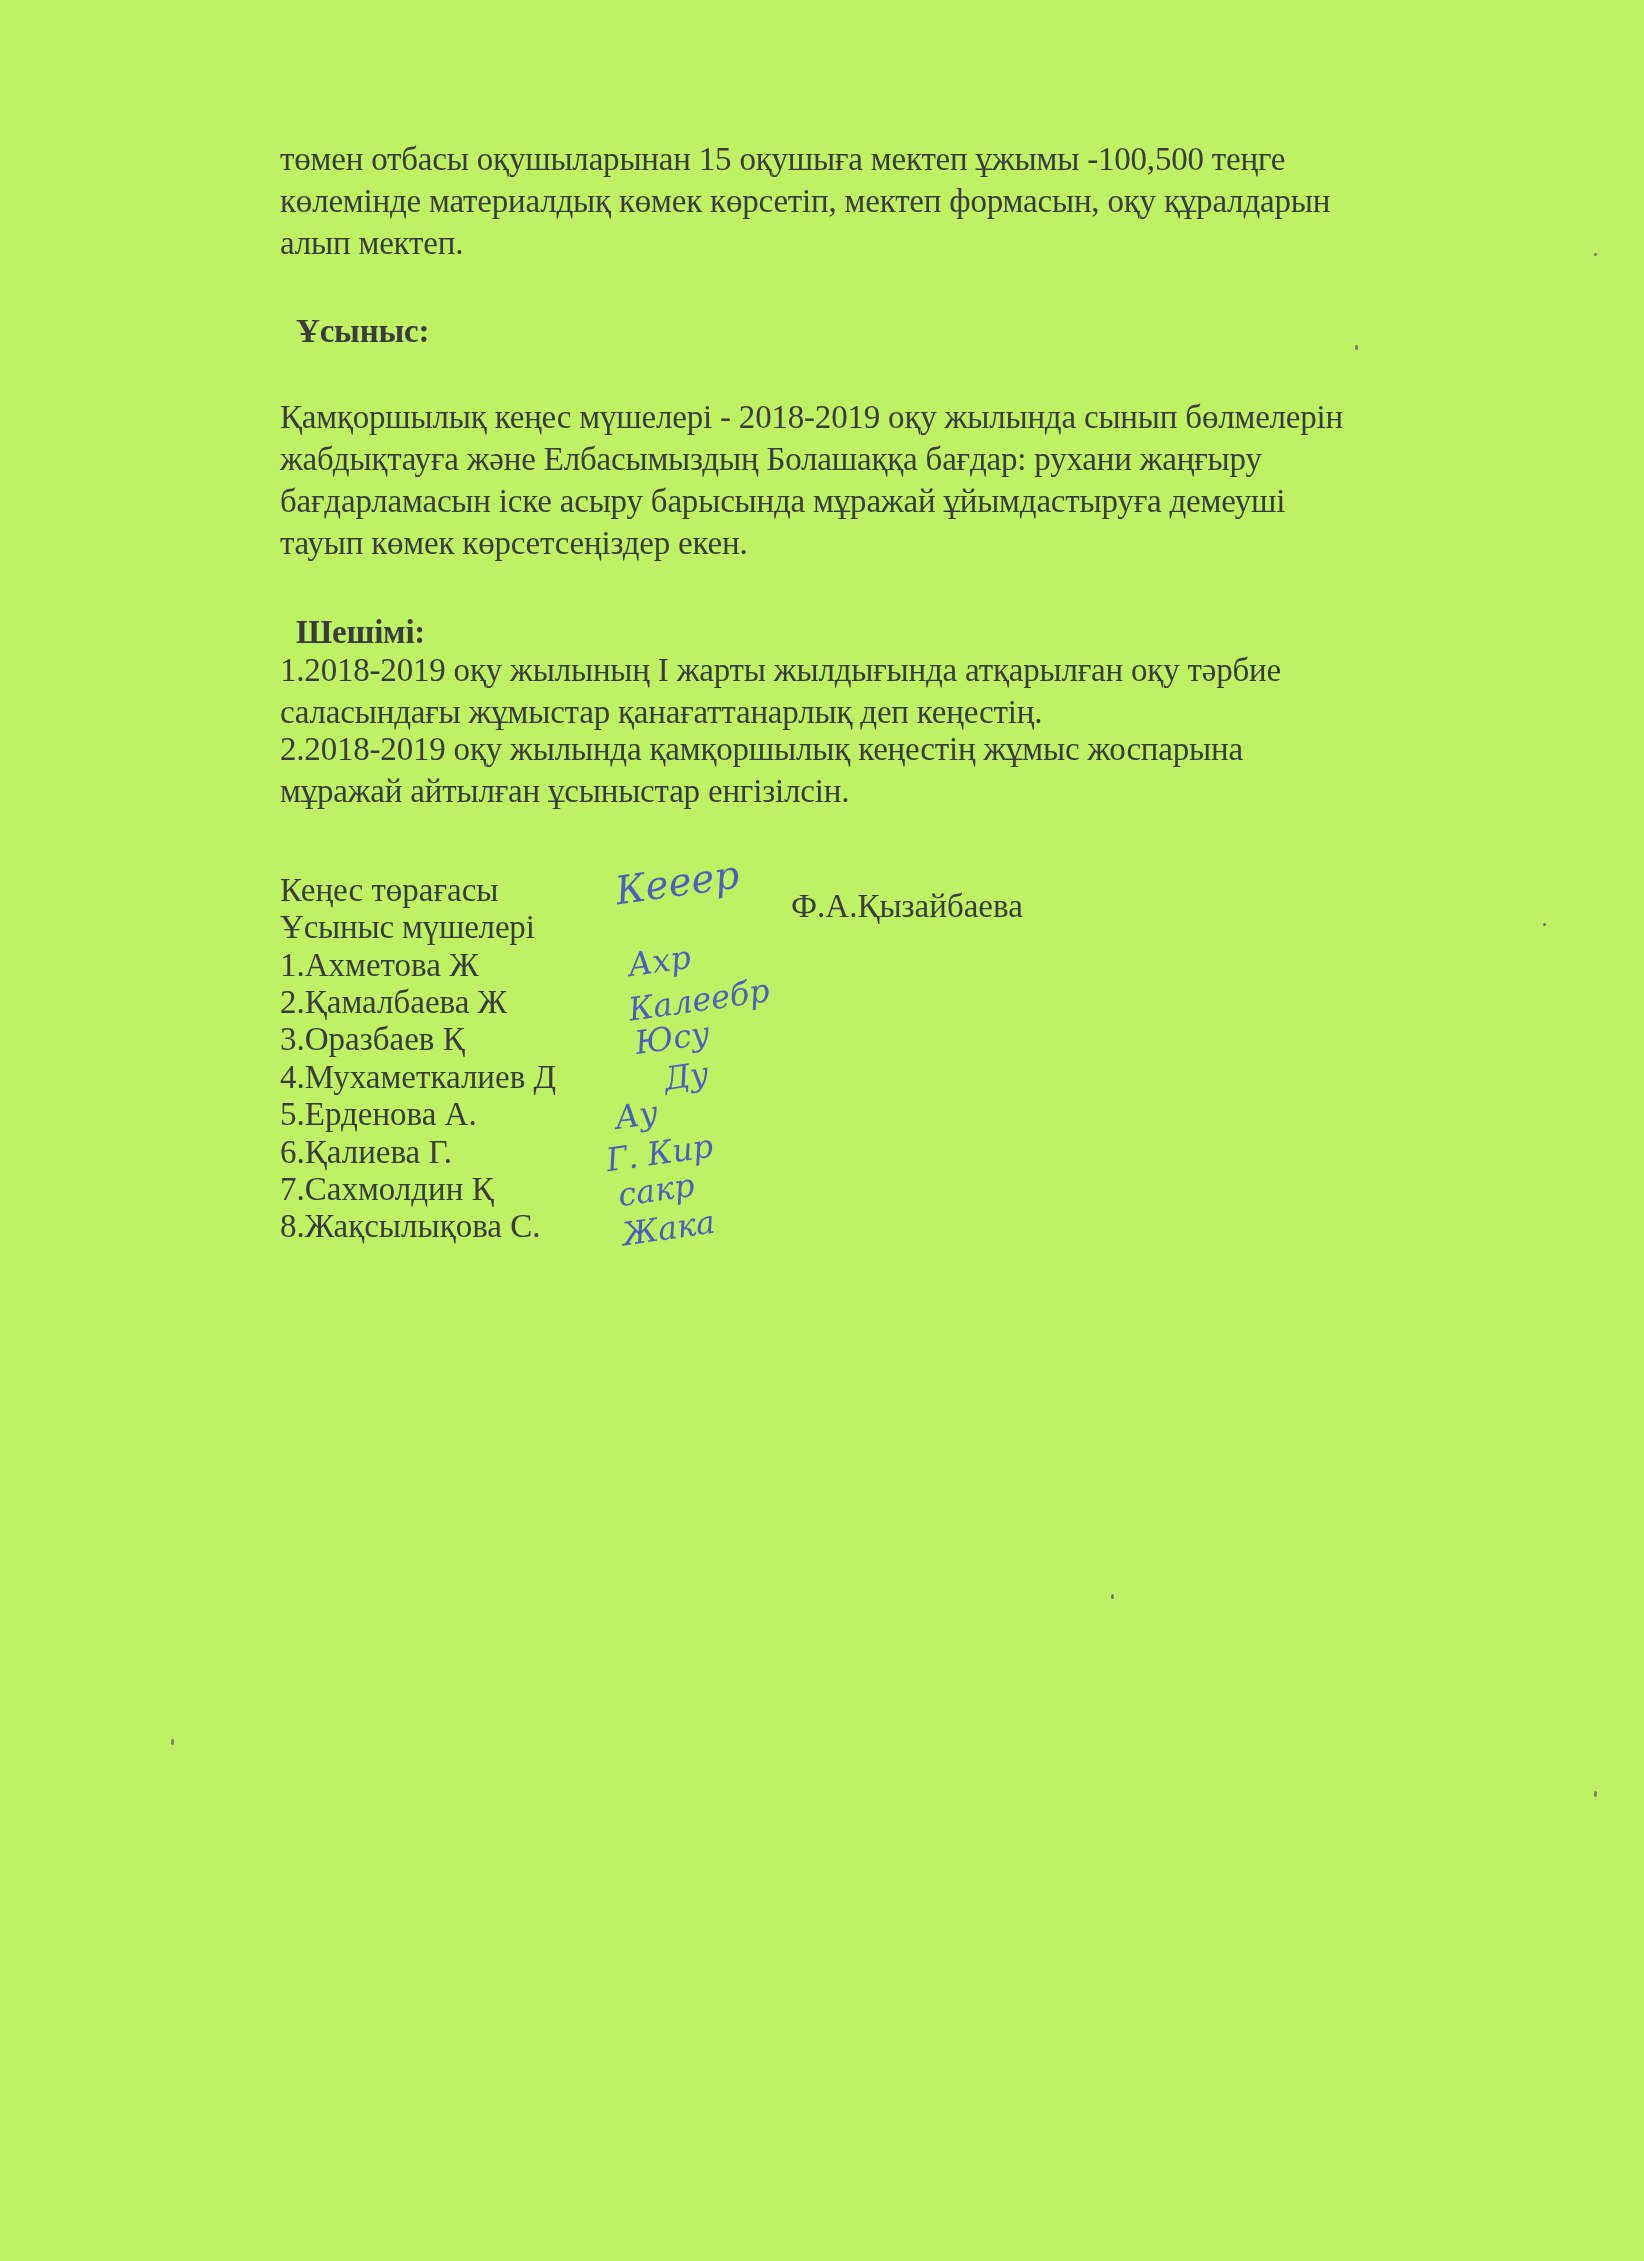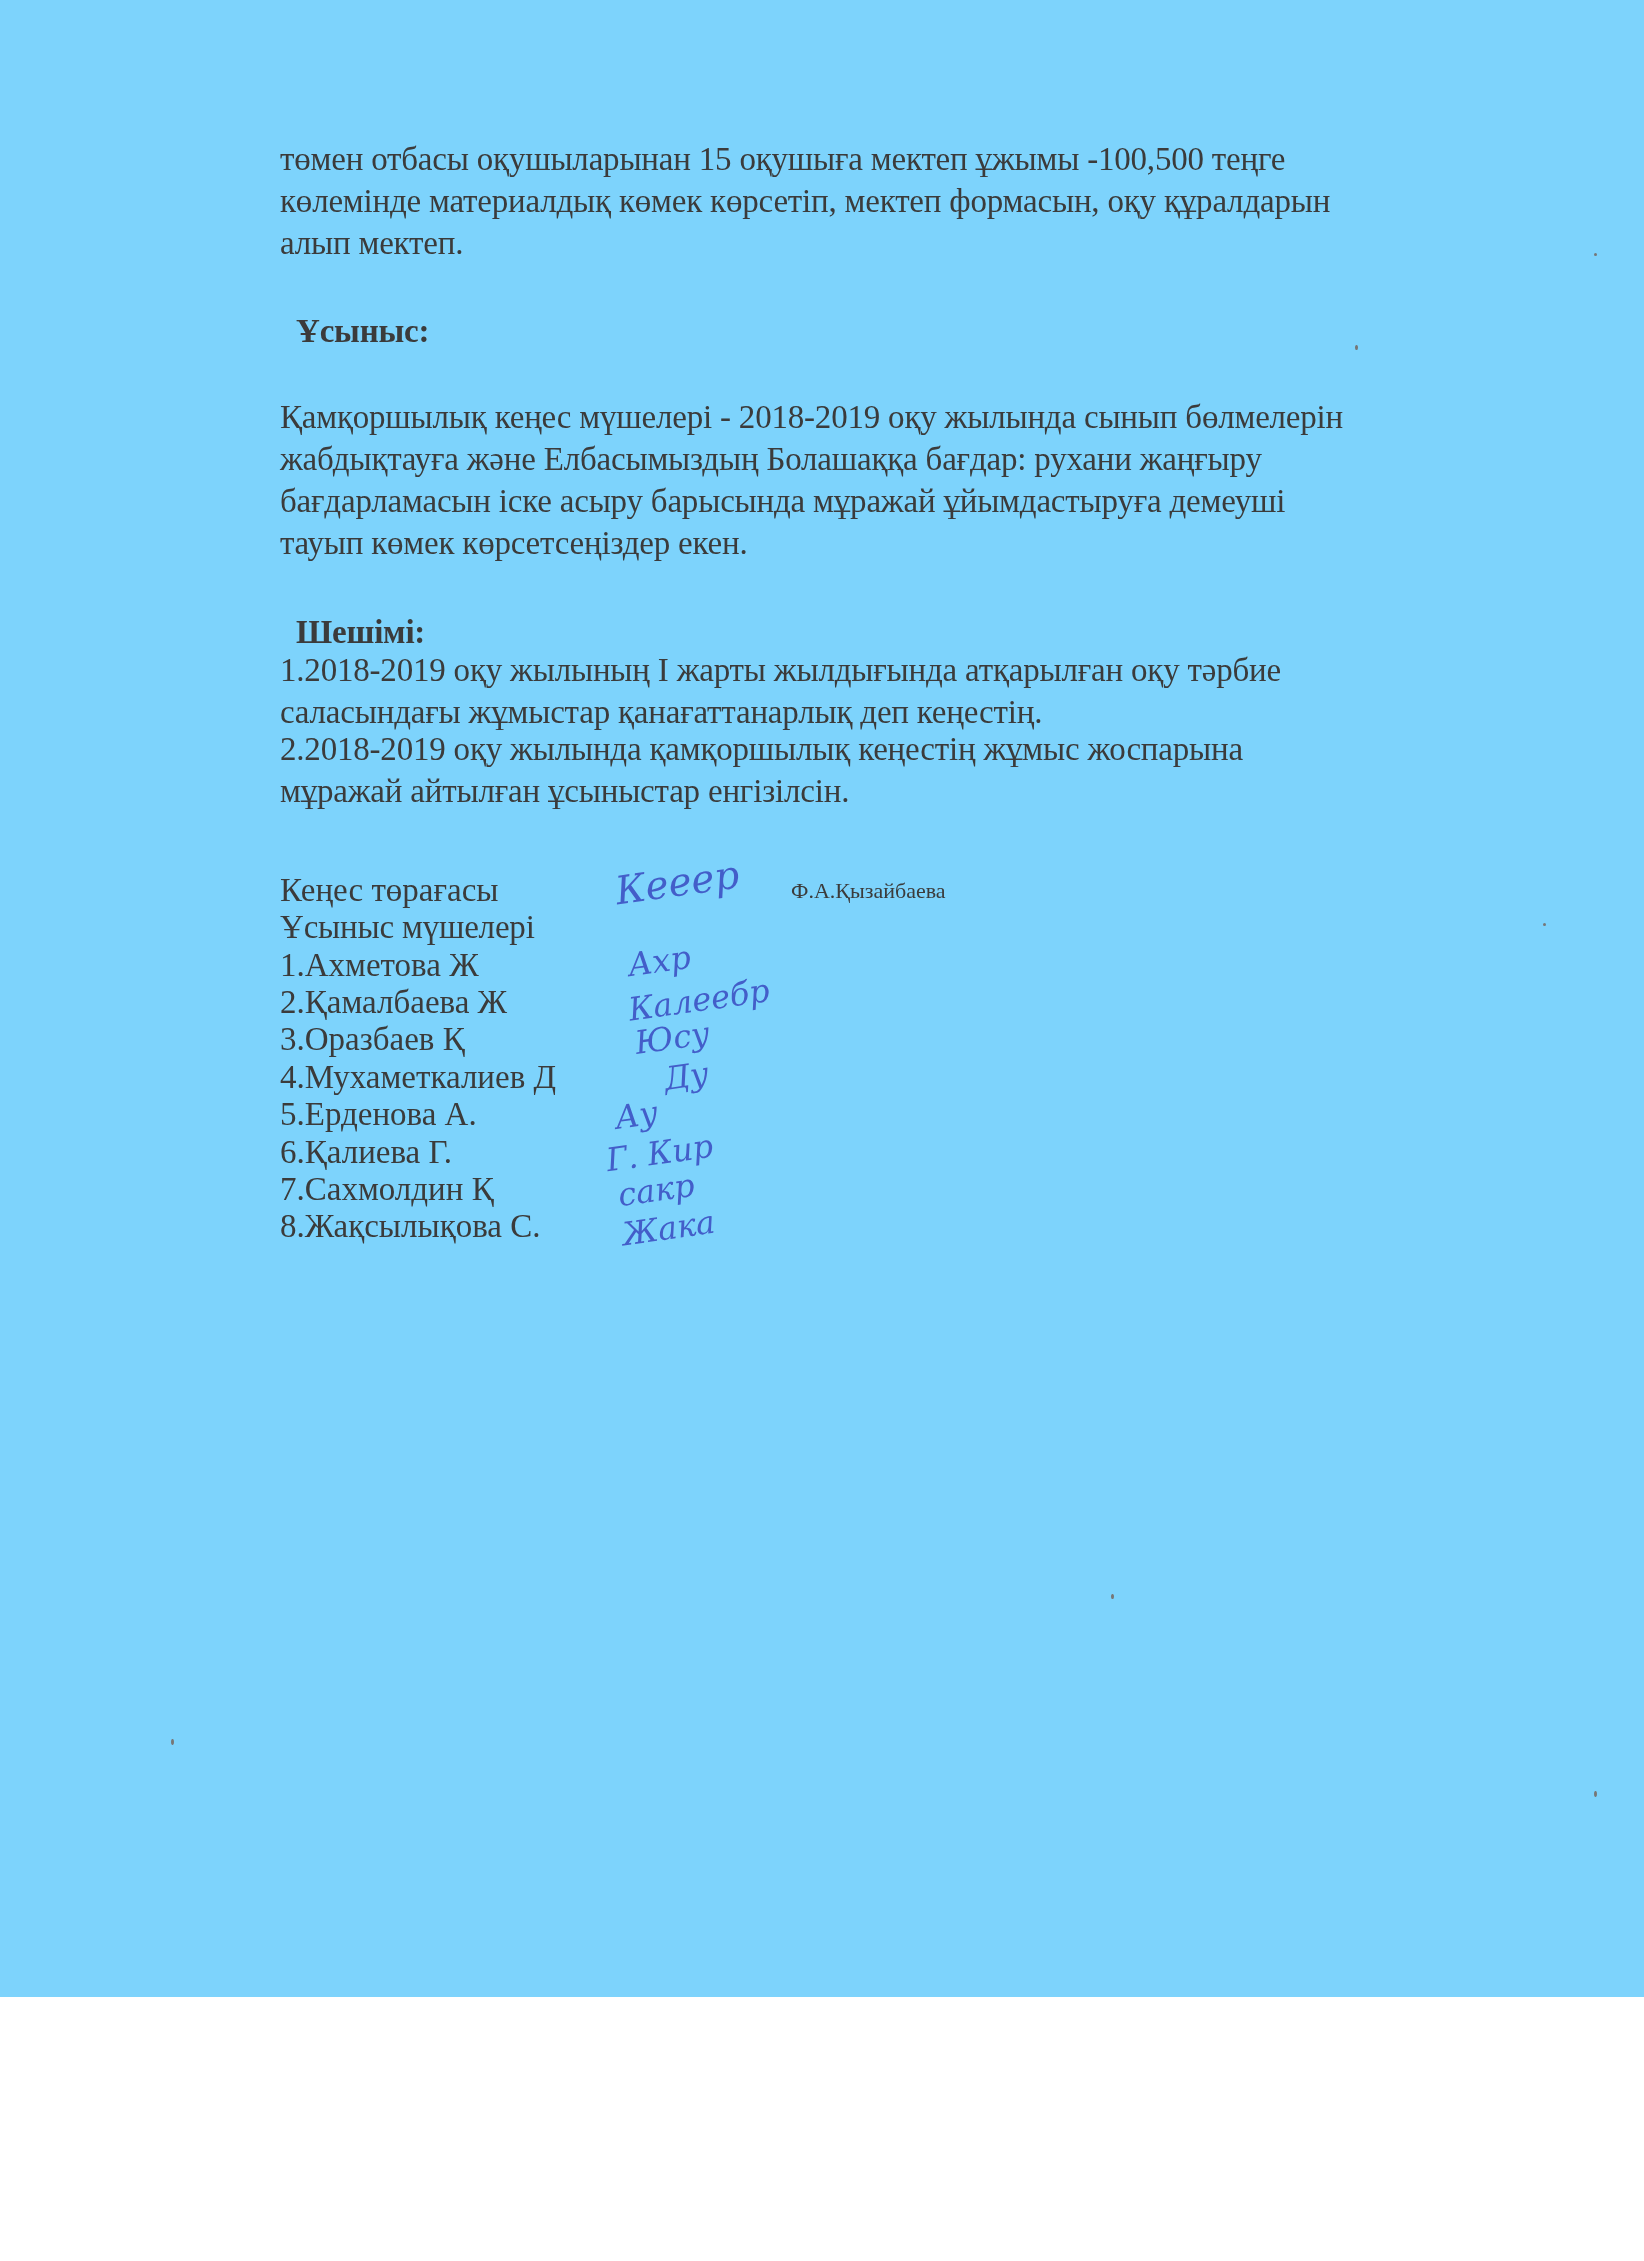--- a/index.html
+++ b/index.html
@@ -11,22 +11,22 @@
       width: 1644px;
       height: 2261px;
       position: relative;
       overflow: hidden;
       font-family: "Liberation Serif", "DejaVu Serif", serif;
       color: #3b3b3b;
     }
     .page {
       position: absolute;
       left: 0; top: 0;
-      width: 1644px; height: 1997px;
-      background: #7dd3fc;
+      width: 1644px; height: 2261px;
+      background: #bef264;
     }
     .line {
       position: absolute;
       left: 280px;
       font-size: 33px;
       line-height: 39px;
       white-space: nowrap;
       letter-spacing: -0.2px;
       transform-origin: left top;
     }
@@ -45,23 +45,24 @@
       color: #3d52c4;
       font-size: 32px;
       line-height: 39px;
       white-space: nowrap;
       transform: rotate(-8deg);
       opacity: 0.9;
     }
     .chair-name {
       position: absolute;
       left: 791px;
-      font-size: 22px;
+      font-size: 33px;
       line-height: 39px;
       white-space: nowrap;
+      margin-top: 16px;
     }
     .speck {
       position: absolute;
       width: 3.2px; height: 3.2px;
       background: #777;
       border-radius: 50%;
     }
   </style>
 </head>
 <body>

